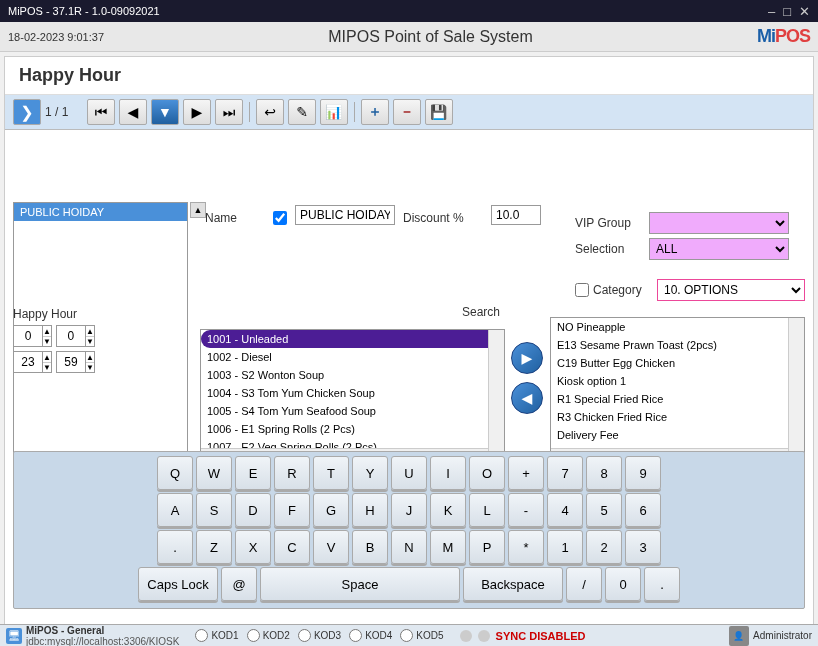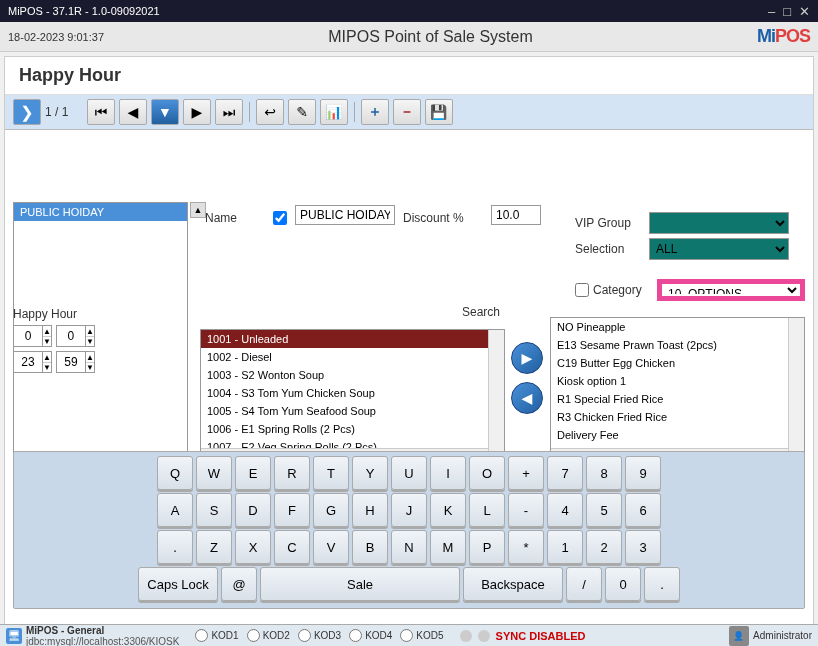--- a/index.html
+++ b/index.html
@@ -54,21 +54,21 @@
     
     #search-area { position: absolute; left: 195px; top: 248px; width: 300px; }
     .search-row { display: flex; align-items: flex-end; gap: 24px; flex-direction: column; }
     .search-label { font-size: 12px; color: #333; }
     .search-input { border: 1px solid #999; padding: 2px 4px; font-size: 12px; width: 170px; height: 22px; background: white; }
     
     
     #product-list-wrap { position: absolute; left: 195px; top: 270px; width: 305px; bottom: 170px; border: 1px solid #999; background: white; overflow: hidden; }
     #product-list { height: calc(100% - 16px); overflow-y: auto; }
     #product-list .prod-item { padding: 3px 6px; cursor: pointer; font-size: 11px; white-space: nowrap; overflow: hidden; text-overflow: ellipsis; }
-    #product-list .prod-item.selected { background: #7f1d1d; color: white; }
+    #product-list .prod-item.selected { background: #4c1d95; color: white; border-radius: 9px; }
     #list-scrollbar { position: absolute; right: 0; top: 0; width: 16px; height: 100%; background: #f0f0f0; border-left: 1px solid #ccc; }
     #hscroll { position: absolute; bottom: 0; left: 0; right: 16px; height: 16px; background: #f0f0f0; border-top: 1px solid #ccc; }
     
     
     #arrow-btns { position: absolute; left: 507px; top: 285px; display: flex; flex-direction: column; gap: 6px; }
     .arr-btn { width: 32px; height: 32px; background: linear-gradient(135deg, #4a90d9, #2060a0); border: 1px solid #1a4080; border-radius: 50%; display: flex; align-items: center; justify-content: center; cursor: pointer; color: white; font-size: 14px; }
     
     
     #right-list-wrap { position: absolute; left: 545px; top: 260px; right: 8px; bottom: 170px; border: 1px solid #999; background: white; overflow: hidden; }
     #right-list { height: calc(100% - 16px); overflow-y: auto; }
@@ -91,21 +91,21 @@
     #statusbar-radio-group { display: flex; gap: 8px; align-items: center; }
     .radio-item { display: flex; align-items: center; gap: 3px; font-size: 10px; }
     #sync-status { color: #c00; font-weight: bold; font-size: 11px; }
     #statusbar-right { margin-left: auto; display: flex; align-items: center; gap: 4px; }
     .admin-avatar { width: 20px; height: 20px; background: #888; border-radius: 2px; display: flex; align-items: center; justify-content: center; color: white; font-size: 9px; }
     
     
     #vip-row { position: absolute; left: 570px; top: 155px; right: 24px; }
     .vip-select-wrap { display: flex; align-items: center; margin-bottom: 4px; gap: 4px; }
     .vip-label { font-size: 12px; color: #333; min-width: 70px; }
-    .vip-select { flex: 1; border: 1px solid #999; padding: 2px; font-size: 12px; height: 22px; background: #0f766e; }
+    .vip-select { flex: 1; border: 1px solid #999; padding: 2px; font-size: 12px; height: 22px; background: #f0abfc; }
     
     
     #cat-row { position: absolute; left: 570px; top: 222px; right: 8px; display: flex; align-items: center; gap: 4px; }
     
     select { appearance: auto; }
     
     .scroll-arrow { width: 16px; height: 16px; background: #e0e0e0; border: 1px solid #aaa; display: flex; align-items: center; justify-content: center; cursor: pointer; font-size: 9px; }
   </style>
 </head>
 <body>
@@ -179,21 +179,21 @@
       <select class="vip-select">
         <option>ALL</option>
         <option>SELECTED</option>
       </select>
     </div>
   </div>
 
   <div id="cat-row">
     <input type="checkbox" class="form-checkbox" style="">
     <span class="form-label">Category</span>
-    <select style="border:5px solid #ec4899;padding:2px;font-size:12px;height:22px;background:white;flex:1;">
+    <select style="border:1px solid #ec4899;padding:2px;font-size:12px;height:22px;background:white;flex:1;">
       <option>10. OPTIONS</option>
       <option>1. FOOD</option>
       <option>2. DRINKS</option>
     </select>
   </div>
 
   <div id="hh-controls" style="position:absolute;left:8px;top:250px;">
     <div class="hh-label">Happy Hour</div>
     <div class="hh-row">
       <div class="hh-spinbox">
@@ -318,21 +318,21 @@
       <div class="kb-key">P</div>
       <div class="kb-key">*</div>
       <div class="kb-key">1</div>
       <div class="kb-key">2</div>
       <div class="kb-key">3</div>
     </div>
 
     <div class="kb-row">
       <div class="kb-key kb-key-caps">Caps Lock</div>
       <div class="kb-key">@</div>
-      <div class="kb-key kb-key-space">Sale</div>
+      <div class="kb-key kb-key-space">Space</div>
       <div class="kb-key kb-key-back">Backspace</div>
       <div class="kb-key">/</div>
       <div class="kb-key">0</div>
       <div class="kb-key">.</div>
     </div>
   </div>
 
 </div>
 
 <div id="statusbar">

